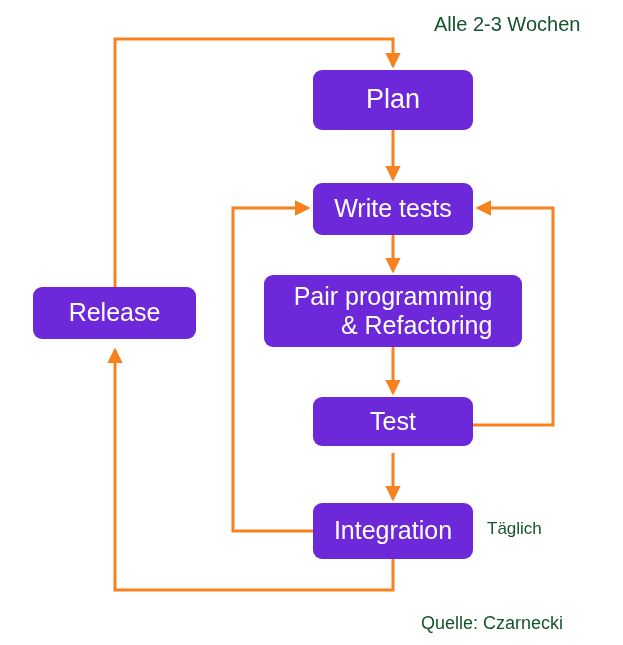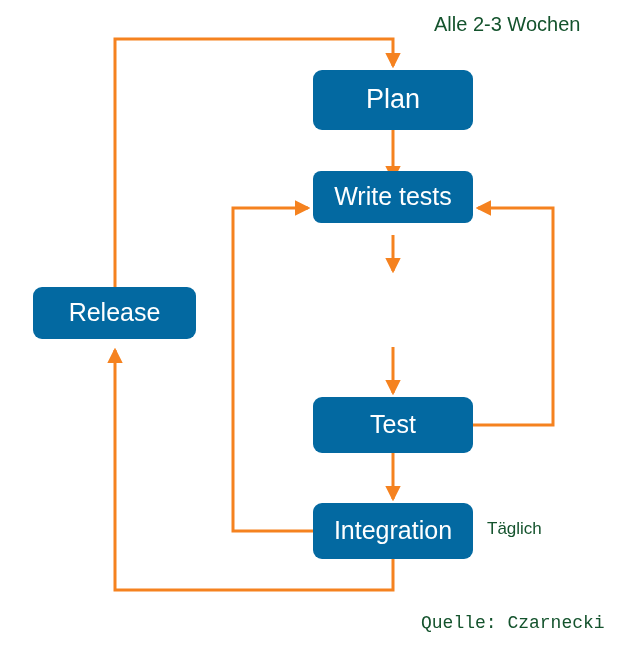--- a/index.html
+++ b/index.html
@@ -19,21 +19,21 @@
   }
   #edges-layer {
     position: absolute;
     left: 0;
     top: 0;
     width: 623px;
     height: 645px;
   }
   .node {
     position: absolute;
-    background: #0369a1;
+    background: #6d28d9;
     border-radius: 9px;
     color: #ffffff;
     display: flex;
     align-items: center;
     justify-content: center;
     text-align: right;
     line-height: 1.18;
     font-weight: 400;
     z-index: 2;
     box-sizing: border-box;
@@ -42,28 +42,28 @@
     display: block;
     white-space: pre-line;
   }
   .annotation {
     position: absolute;
     color: #14532d;
     z-index: 3;
     white-space: nowrap;
   }
   #node-plan       { left: 313px; top: 70px;  width: 160px; height: 60px;  font-size: 27px; }
-  #node-write      { left: 313px; top: 171px; width: 160px; height: 52px;  font-size: 25px; border-radius: 8px; }
+  #node-write      { left: 313px; top: 183px; width: 160px; height: 52px;  font-size: 25px; }
   #node-pair       { left: 264px; top: 275px; width: 258px; height: 72px;  font-size: 25px; }
-  #node-test       { left: 313px; top: 397px; width: 160px; height: 56px;  font-size: 25px; }
+  #node-test       { left: 313px; top: 397px; width: 160px; height: 49px;  font-size: 25px; }
   #node-integration{ left: 313px; top: 503px; width: 160px; height: 56px;  font-size: 25px; }
   #node-release    { left: 33px;  top: 287px; width: 163px; height: 52px;  font-size: 25px; }
   #label-cadence-weeks { left: 434px; top: 13px;  font-size: 20px; }
   #label-cadence-daily { left: 487px; top: 519px; font-size: 17px; }
-  #label-source        { left: 421px; top: 613px; font-size: 18px; font-family: Liberation Mono, monospace; }
+  #label-source        { left: 421px; top: 613px; font-size: 18px; }
 </style>
 </head>
 <body>
 
 <div id="diagram-root">
 
   <svg id="edges-layer" viewBox="0 0 623 645">
     <defs>
       <marker id="arrow-orange" viewBox="0 0 10 10" refX="8.5" refY="5" markerWidth="5.2" markerHeight="5.2" orient="auto-start-reverse">
         <path d="M 0 0 L 10 5 L 0 10 z" fill="#f5821f"></path>
@@ -91,20 +91,24 @@
   </svg>
 
   <div class="node" id="node-plan">
     <span class="node-label">Plan</span>
   </div>
 
   <div class="node" id="node-write">
     <span class="node-label">Write tests</span>
   </div>
 
+  <div class="node" id="node-pair">
+    <span class="node-label">Pair programming
+&amp; Refactoring</span>
+  </div>
 
   <div class="node" id="node-test">
     <span class="node-label">Test</span>
   </div>
 
   <div class="node" id="node-integration">
     <span class="node-label">Integration</span>
   </div>
 
   <div class="node" id="node-release">

